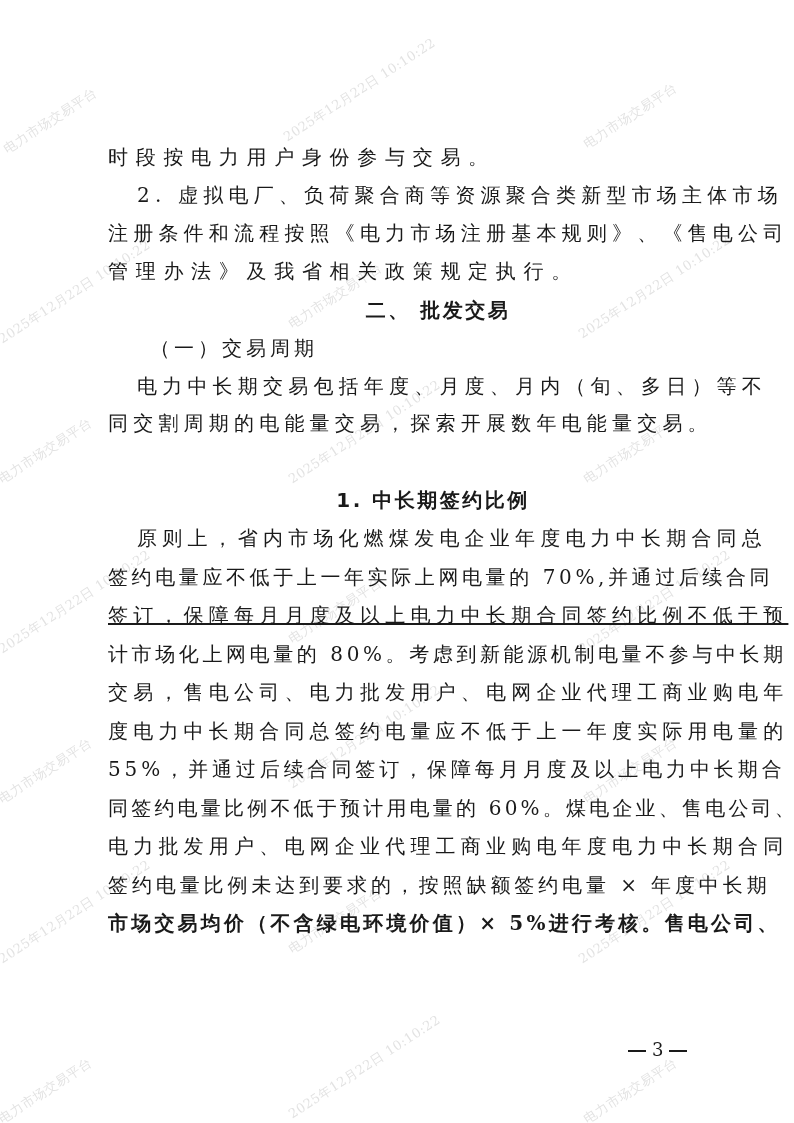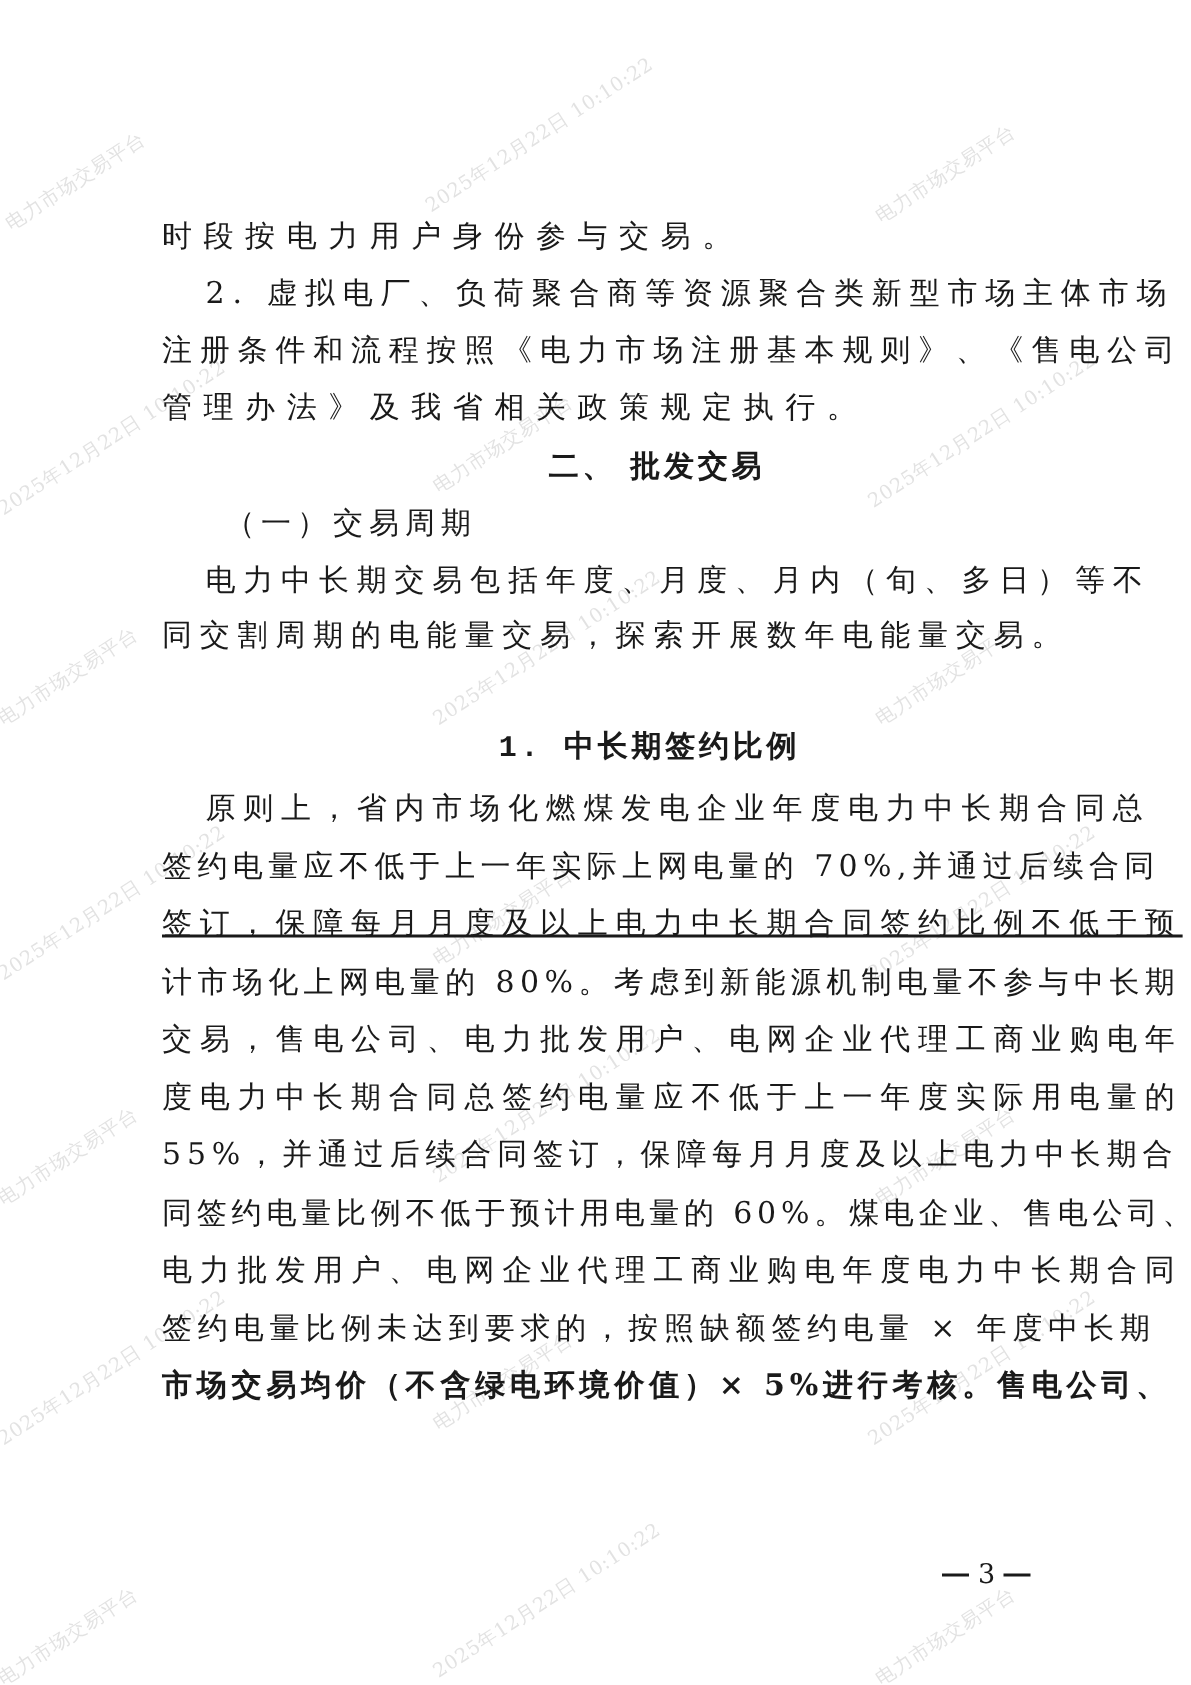--- a/index.html
+++ b/index.html
@@ -125,21 +125,21 @@
     <div class="line indent dense" style="top:180px;">2. 虚拟电厂、负荷聚合商等资源聚合类新型市场主体市场</div>
     <div class="line dense" style="top:218px;">注册条件和流程按照《电力市场注册基本规则》、《售电公司</div>
     <div class="line" style="top:256px;">管理办法》及我省相关政策规定执行。</div>
 
     <div class="line indent heading" style="top:295px; left:148px;">二、 批发交易</div>
     <div class="line indent subheading" style="top:333px; left:150px;">（一）交易周期</div>
 
     <div class="line indent dense" style="top:371px;">电力中长期交易包括年度、月度、月内（旬、多日）等不</div>
     <div class="line dense" style="top:408px;">同交割周期的电能量交易，探索开展数年电能量交易。</div>
 
-    <div class="line indent heading" style="top:485px; left:143px;font-family:Liberation Mono, monospace;">1. 中长期签约比例</div>
+    <div class="line indent heading" style="top:485px; left:143px;">1. 中长期签约比例</div>
 
     <div class="line indent dense" style="top:523px;text-align:right;">原则上，省内市场化燃煤发电企业年度电力中长期合同总</div>
     <div class="line dense" style="top:562px; letter-spacing:3.6px;">签约电量应不低于上一年实际上网电量的 70%,并通过后续合同</div>
     <div class="line dense" style="top:600px;text-decoration:underline;">签订，保障每月月度及以上电力中长期合同签约比例不低于预</div>
     <div class="line dense" style="top:639px; letter-spacing:3.6px;">计市场化上网电量的 80%。考虑到新能源机制电量不参与中长期</div>
     <div class="line dense" style="top:677px;">交易，售电公司、电力批发用户、电网企业代理工商业购电年</div>
     <div class="line dense" style="top:716px;">度电力中长期合同总签约电量应不低于上一年度实际用电量的</div>
     <div class="line dense" style="top:754px; letter-spacing:3.9px;">55%，并通过后续合同签订，保障每月月度及以上电力中长期合</div>
     <div class="line dense" style="top:793px; letter-spacing:3.2px;">同签约电量比例不低于预计用电量的 60%。煤电企业、售电公司、</div>
     <div class="line dense" style="top:831px;">电力批发用户、电网企业代理工商业购电年度电力中长期合同</div>

